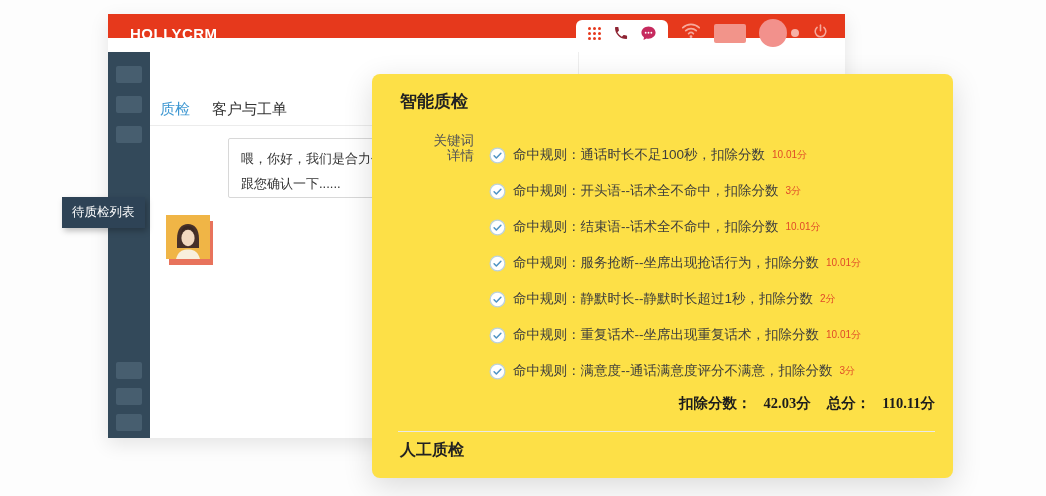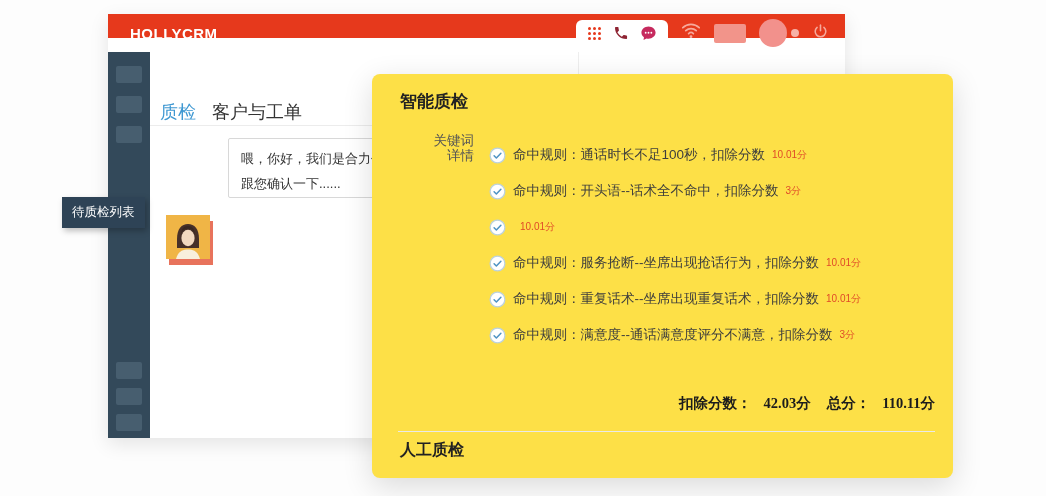--- a/index.html
+++ b/index.html
@@ -20,21 +20,21 @@
   .avatar-dot{width:8px;height:8px;border-radius:50%;background:#f6b2a7;}
 
   
   .wbody{position:absolute;left:0;top:38px;width:100%;height:386px;background:#fff;}
   .sidebar{position:absolute;left:0;top:0;width:42px;height:386px;background:#33495a;}
   .side-item{position:absolute;left:8px;width:26px;height:17px;border-radius:2px;background:#475e6f;}
 
   .tabrow-divider{position:absolute;left:42px;top:73px;right:0;height:1px;background:#ececec;}
   .v-divider{position:absolute;left:470px;top:0;width:1px;height:386px;background:#eeeeee;}
 
-  .tab{position:absolute;top:48px;font-size:18px;color:#333;cursor:pointer;white-space:nowrap;}
+  .tab{position:absolute;top:48px;font-size:15px;color:#333;cursor:pointer;white-space:nowrap;}
   .tab.active{color:#3f98d2;}
 
   
   .bubble{position:absolute;background:#fff;border:1px solid #d8d8d8;border-radius:2px;
           font-size:13px;color:#333;line-height:25px;padding:7px 12px;box-sizing:border-box;}
   .bubble1{left:120px;top:86px;width:268px;height:60px;}
   .bubble2{left:110px;top:168px;width:92px;height:34px;text-align:center;padding:4px 6px;}
   .chat-avatar{position:absolute;left:58px;top:163px;width:47px;height:50px;}
   .chat-avatar .coral{position:absolute;right:0;bottom:0;width:44px;height:44px;background:#e8735c;}
   .chat-avatar svg{position:absolute;left:0;top:0;}
@@ -187,34 +187,45 @@
           <span class="rule-score">3分</span>
         </div>
 
         <div class="rule-row">
           <span class="rule-check">
             <svg width="17" height="17" viewBox="0 0 18 18">
               <circle cx="9" cy="9" r="7.8" fill="#fff" stroke="#bcd2de" stroke-width="1.4"></circle>
               <path d="M5.4 9.3l2.4 2.4 4.8-5" fill="none" stroke="#4e93c4" stroke-width="1.6" stroke-linecap="round" stroke-linejoin="round"></path>
             </svg>
           </span>
+          <span class="rule-text">命中规则：结束语--话术全不命中，扣除分数</span>
           <span class="rule-score">10.01分</span>
         </div>
 
         <div class="rule-row">
           <span class="rule-check">
             <svg width="17" height="17" viewBox="0 0 18 18">
               <circle cx="9" cy="9" r="7.8" fill="#fff" stroke="#bcd2de" stroke-width="1.4"></circle>
               <path d="M5.4 9.3l2.4 2.4 4.8-5" fill="none" stroke="#4e93c4" stroke-width="1.6" stroke-linecap="round" stroke-linejoin="round"></path>
             </svg>
           </span>
           <span class="rule-text">命中规则：服务抢断--坐席出现抢话行为，扣除分数</span>
           <span class="rule-score">10.01分</span>
         </div>
 
+        <div class="rule-row">
+          <span class="rule-check">
+            <svg width="17" height="17" viewBox="0 0 18 18">
+              <circle cx="9" cy="9" r="7.8" fill="#fff" stroke="#bcd2de" stroke-width="1.4"></circle>
+              <path d="M5.4 9.3l2.4 2.4 4.8-5" fill="none" stroke="#4e93c4" stroke-width="1.6" stroke-linecap="round" stroke-linejoin="round"></path>
+            </svg>
+          </span>
+          <span class="rule-text">命中规则：静默时长--静默时长超过1秒，扣除分数</span>
+          <span class="rule-score">2分</span>
+        </div>
 
         <div class="rule-row">
           <span class="rule-check">
             <svg width="17" height="17" viewBox="0 0 18 18">
               <circle cx="9" cy="9" r="7.8" fill="#fff" stroke="#bcd2de" stroke-width="1.4"></circle>
               <path d="M5.4 9.3l2.4 2.4 4.8-5" fill="none" stroke="#4e93c4" stroke-width="1.6" stroke-linecap="round" stroke-linejoin="round"></path>
             </svg>
           </span>
           <span class="rule-text">命中规则：重复话术--坐席出现重复话术，扣除分数</span>
           <span class="rule-score">10.01分</span>

